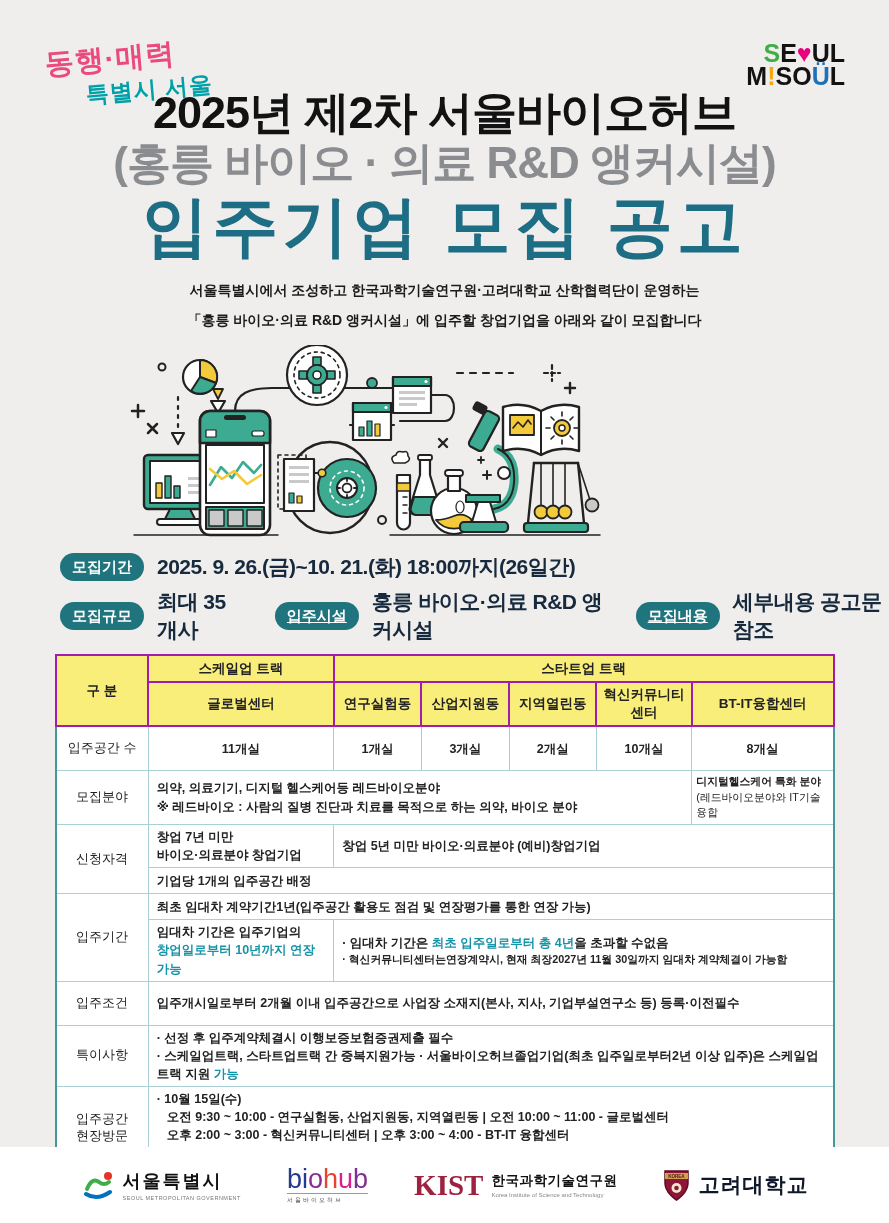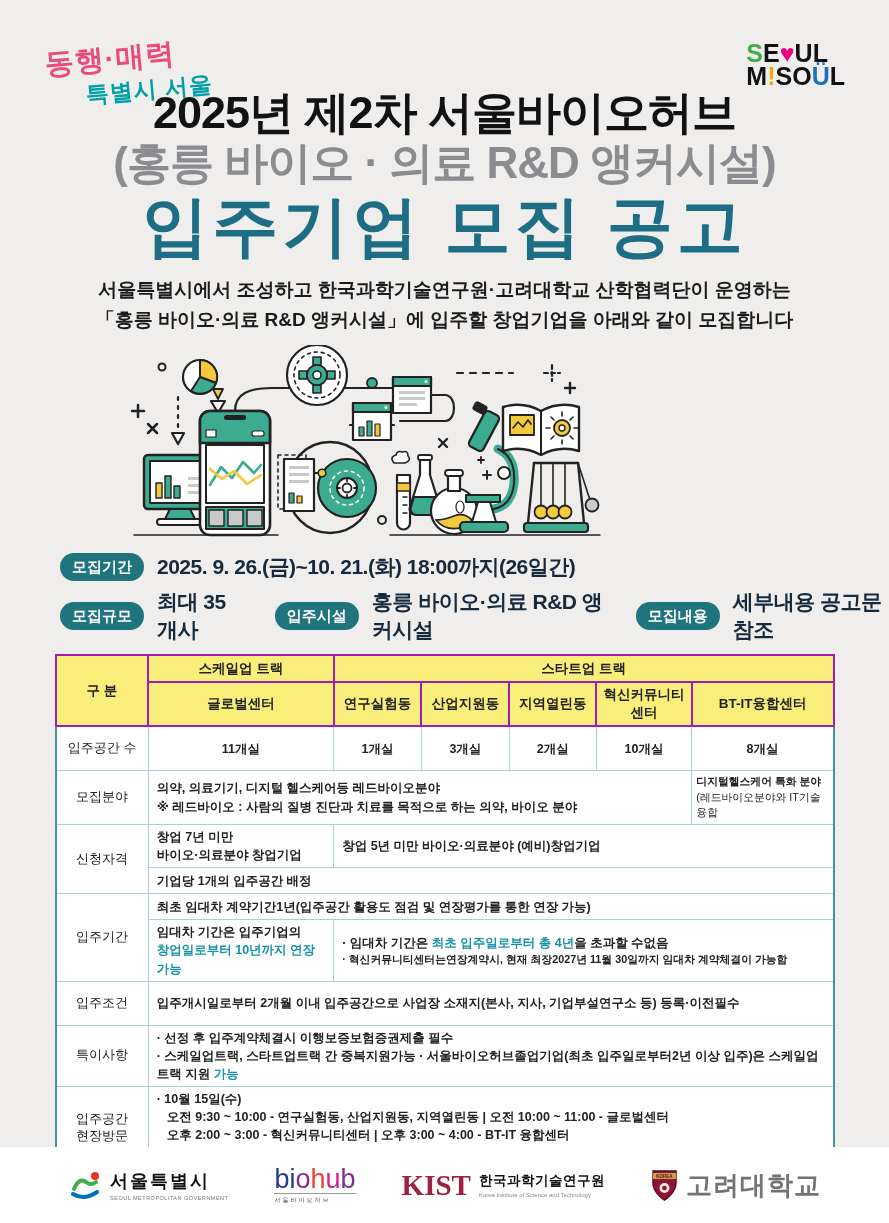--- a/index.html
+++ b/index.html
@@ -3,42 +3,42 @@
 <meta charset="utf-8">
 <style>
   * { margin:0; padding:0; box-sizing:border-box; }
   body { background:#dcdcdc; font-family:"Liberation Sans","DejaVu Sans",sans-serif; }
   .page { position:relative; width:889px; height:1223px; margin:0 auto; background:#efeeec; overflow:hidden; }
 
   
   .brand-logo { position:absolute; left:46px; top:38px; transform:rotate(-5deg); }
   .brand-l1 { font-size:29px; font-weight:bold; color:#ea4a7d; letter-spacing:1px; }
   .brand-l2 { font-size:23px; font-weight:bold; color:#00a0a8; margin:-2px 0 0 38px; letter-spacing:1px; }
-  .soul-logo { position:absolute; right:44px; top:42px; text-align:left; line-height:23px; }
+  .soul-logo { position:absolute; right:44px; top:42px; text-align:right; line-height:23px; }
   .soul-row { font-size:25px; font-weight:bold; letter-spacing:0px; color:#121212; }
   .c-green{color:#3fae49} .c-pink{color:#e6007e} .c-yellow{color:#f2a90c} .c-blue{color:#1d71b8} .c-black{color:#121212}
 
   
   .titles { padding-top:88px; text-align:center; }
   .title1 { font-size:45px; font-weight:bold; color:#121212; letter-spacing:-1px; line-height:1.12; }
   .title2 { font-size:44px; font-weight:bold; color:#8a8c8f; letter-spacing:-1px; line-height:1.15; }
   .title3 { font-size:66px; font-weight:bold; color:#1d6d84; letter-spacing:4px; line-height:1.08; margin-top:2px; }
-  .intro  { margin-top:13px; text-align:center; font-size:19px; font-weight:bold; color:#1b1b1b; line-height:30px; }
+  .intro  { margin-top:13px; text-align:center; font-size:14px; font-weight:bold; color:#1b1b1b; line-height:30px; }
 
   
   .illu { display:block; margin:10px auto 0; }
 
   
   .info { margin:8px 0 0 60px; }
   .info-row { display:flex; align-items:center; margin-bottom:7px; }
   .badge { display:inline-flex; align-items:center; justify-content:center; min-width:84px; height:27px;
            padding:14px 12px; background:#20747d; border-radius:15px; color:#fff; font-size:15px; font-weight:bold;
            flex:0 0 auto; }
   .info-txt { margin-left:13px; font-size:21px; font-weight:bold; color:#16293d; letter-spacing:-0.5px; }
-  .info-gap { margin-left:30px; }
+  .info-gap { margin-left:30px;text-decoration:underline; }
 
   
   table.rt { width:780px; margin:10px auto 0; border-collapse:collapse; background:#fff; border:2px solid #43989b; }
   .rt th { background:#f8ee79; border:2px solid #a21caf; font-size:13.5px; font-weight:bold; color:#222;
            padding:3px 2px; text-align:center; }
   .rt td { border:1.5px solid #a9d0d4; font-size:12.5px; color:#222; padding:3px 8px; vertical-align:middle;
            line-height:1.45; }
   .rt .lbl { text-align:center; font-weight:normal; font-size:13px; padding:13px 2px; line-height:1.3; }
   .rt .ctr { text-align:center; font-weight:bold; }
   .em { color:#1793a8; font-weight:bold; }
@@ -56,21 +56,21 @@
             display:flex; align-items:center; justify-content:center; gap:46px; }
   .flogo { display:flex; align-items:center; gap:8px; }
   .seoul-name { font-size:18px; font-weight:bold; color:#111; letter-spacing:2px; }
   .seoul-sub { font-size:5.5px; color:#777; letter-spacing:0.5px; margin-top:2px; }
   .biohub-word { font-size:27px; font-weight:normal; letter-spacing:0px; line-height:26px; }
   .c-bh-b1{color:#233a8f}.c-bh-i{color:#233a8f}.c-bh-o{color:#8a2c8f}.c-bh-h{color:#e8432d}.c-bh-u{color:#d6218f}.c-bh-b2{color:#7d2f93}
   .biohub-sub { font-size:6px; color:#555; border-top:1px solid #999; margin-top:1px; padding-top:2px; letter-spacing:2px; }
   .kist-word { font-family:"Liberation Serif","DejaVu Serif",serif; font-size:29px; font-weight:bold; color:#9e2240; letter-spacing:0px; }
   .kist-org { font-size:13.5px; font-weight:bold; color:#111; letter-spacing:0.5px; }
   .kist-sub { font-size:6px; color:#888; margin-top:2px; }
-  .ku-name { font-size:26px; font-weight:bold; color:#737373; letter-spacing:1px; }
+  .ku-name { font-size:21px; font-weight:bold; color:#0f172a; letter-spacing:1px; }
 </style>
 </head>
 <body>
 
 <div class="page">
 
   <div class="brand-logo">
     <div class="brand-l1">동행·매력</div>
     <div class="brand-l2">특별시 서울</div>
   </div>

